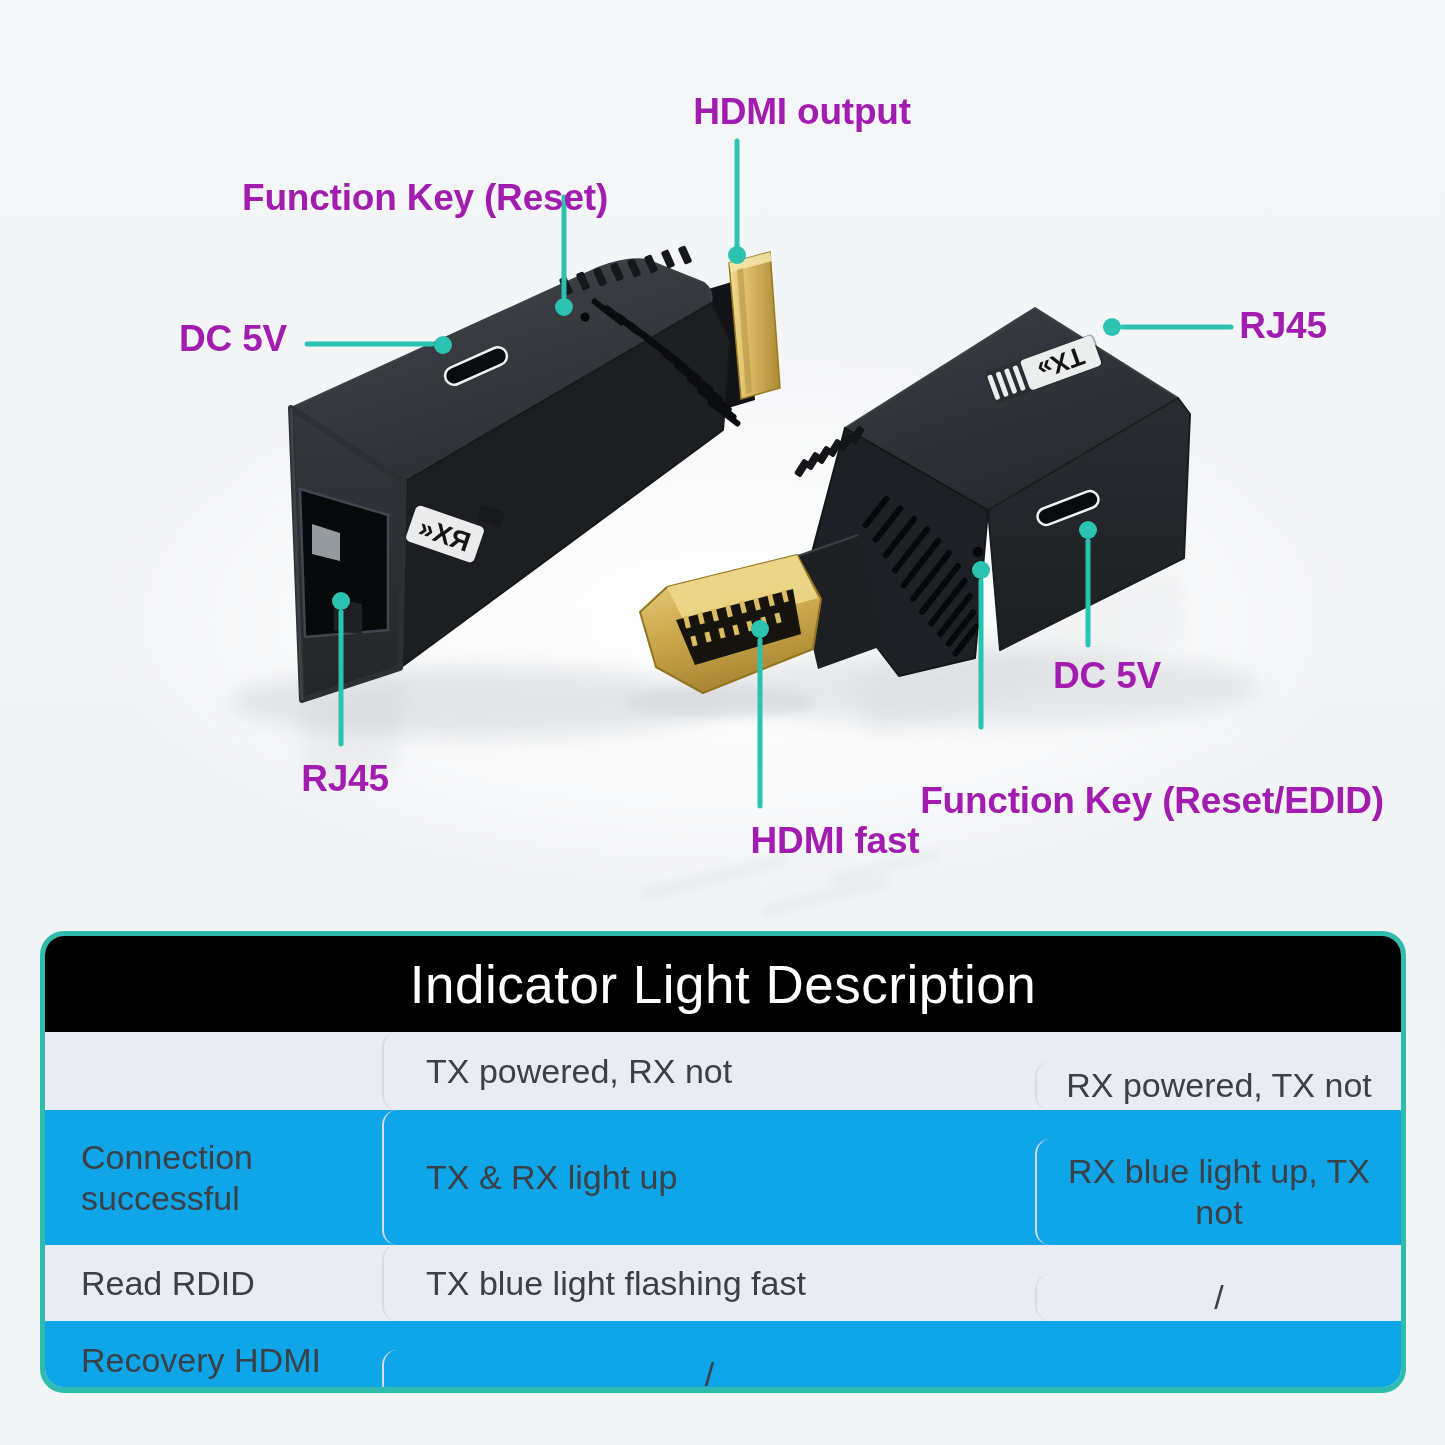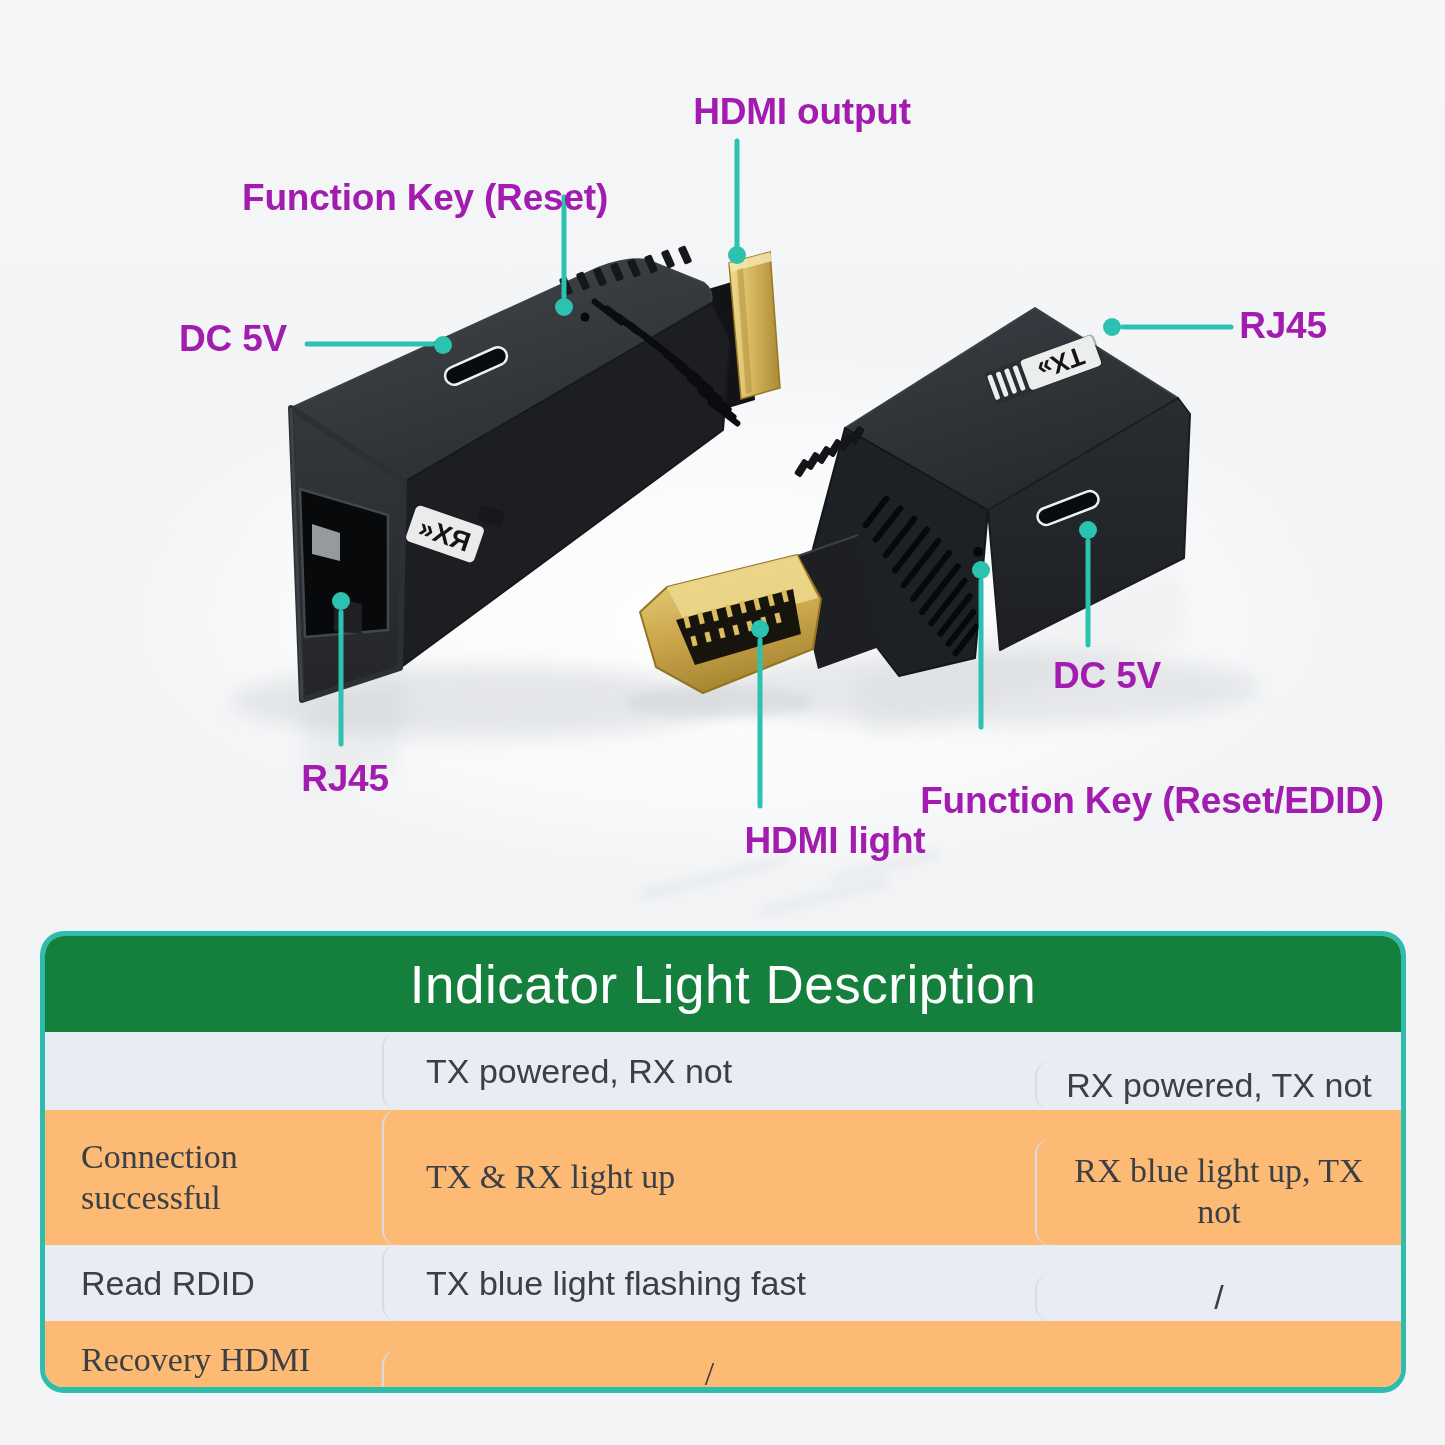--- a/index.html
+++ b/index.html
@@ -25,26 +25,26 @@
   .lbl-fn-reset-edid{left:1152px;top:758px;margin-top:43px;}
   .lbl-hdmi-input{left:835px;top:841px;}
 
   
   .info-table{
     position:absolute;left:40px;top:931px;width:1366px;height:462px;
     box-sizing:border-box;border:5px solid #2fbcac;border-bottom-width:6px;
     border-radius:24px;overflow:hidden;background:#fcfdfe;
   }
   .table-header{
-    height:96px;background:#15803d;display:flex;align-items:center;justify-content:center;
+    height:96px;background:#000000;display:flex;align-items:center;justify-content:center;
   }
   .table-title{font-size:53px;font-weight:500;color:#ffffff;letter-spacing:0.5px;}
   .t-row{display:grid;grid-template-columns:337px 653px 1fr;}
   .t-row.alt{background:#e9edf3;}
-  .t-row.white{background:#fdba74;font-family:Liberation Serif, serif;}
+  .t-row.white{background:#0ea5e9;}
   .r1{height:78px;}
   .r2{height:135px;}
   .r3{height:76px;}
   .r4{height:78px;}
   .cell{
     display:flex;align-items:center;
     font-size:34px;font-weight:500;color:#3a4046;line-height:1.2;border-radius:15px;
   }
   .cell.c1{padding-left:36px;padding-right:20px;}
   .cell.c2{border-left:2px solid #d8dde4;padding-left:42px;padding-right:20px;}
@@ -268,21 +268,21 @@
     </g>
   </svg>
 
   <div class="callout-label lbl-hdmi-output">HDMI output</div>
   <div class="callout-label lbl-fn-reset">Function Key (Reset)</div>
   <div class="callout-label lbl-dc5v-left">DC 5V</div>
   <div class="callout-label lbl-rj45-right">RJ45</div>
   <div class="callout-label lbl-rj45-left">RJ45</div>
   <div class="callout-label lbl-dc5v-right">DC 5V</div>
   <div class="callout-label lbl-fn-reset-edid">Function Key (Reset/EDID)</div>
-  <div class="callout-label lbl-hdmi-input">HDMI light</div>
+  <div class="callout-label lbl-hdmi-input">HDMI fast</div>
 
   <div class="info-table">
     <div class="table-header">
       <span class="table-title">Indicator Light Description</span>
     </div>
     <div class="t-row alt r1">
       <div class="cell c1"></div>
       <div class="cell c2">TX powered, RX not</div>
       <div class="cell c3">RX powered, TX not</div>
     </div>

